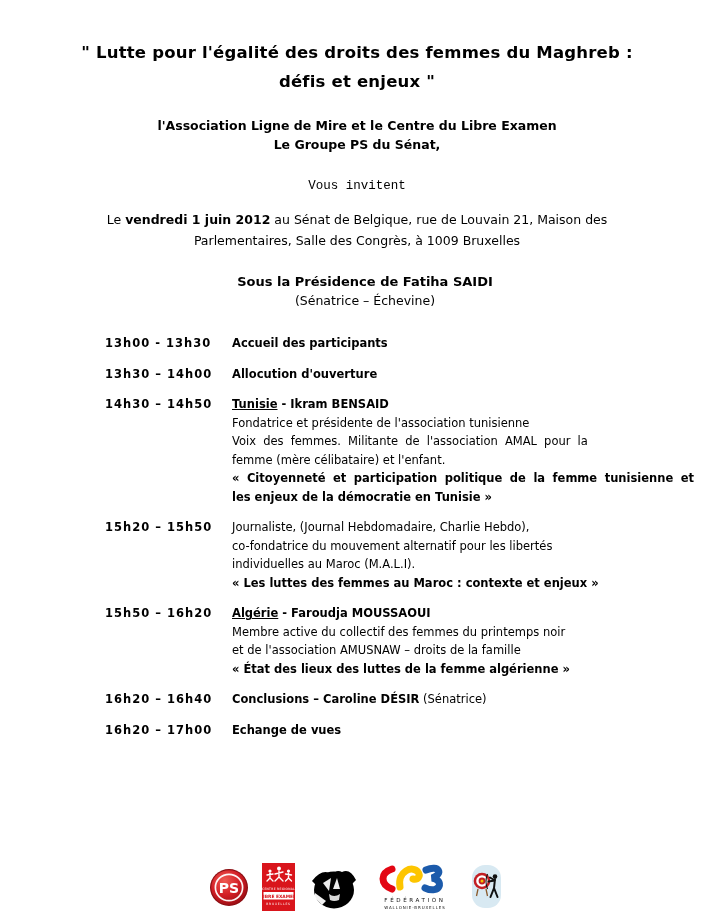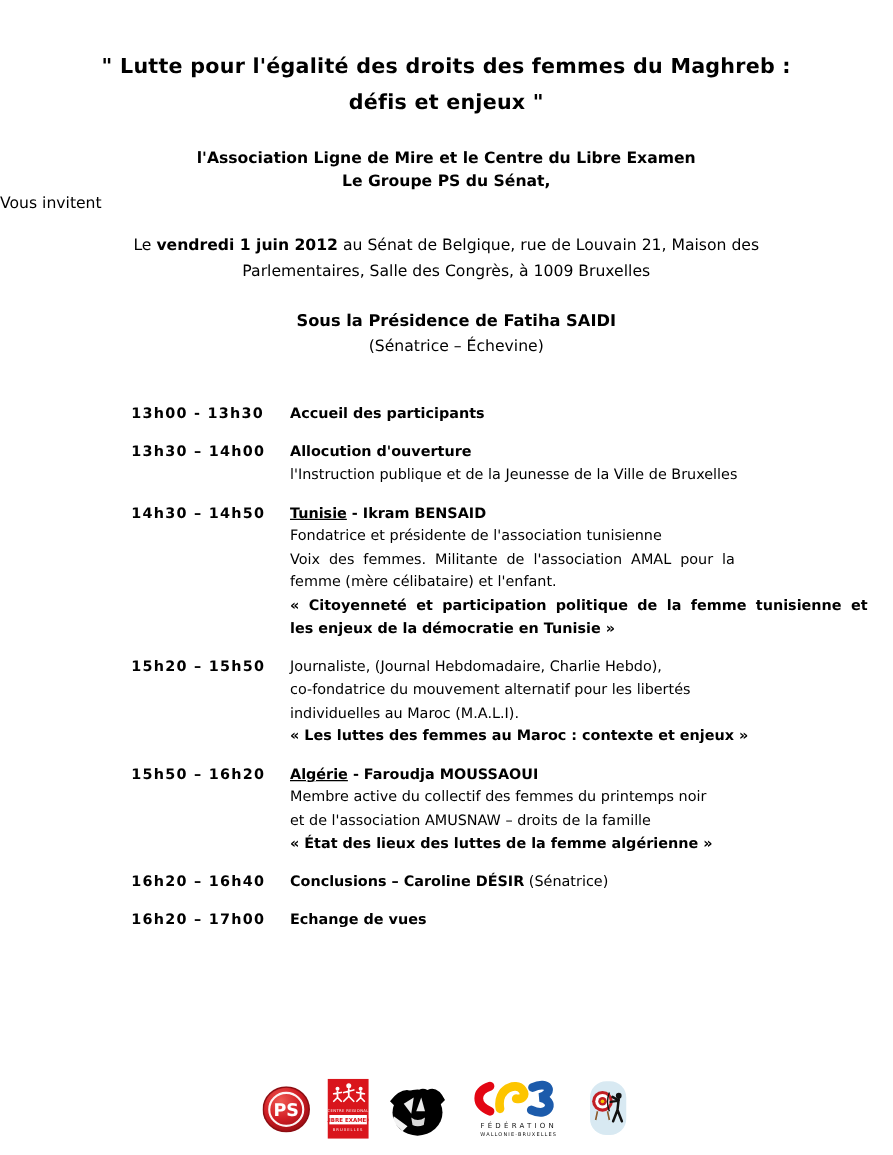--- a/index.html
+++ b/index.html
@@ -25,34 +25,36 @@
     letter-spacing:0.2px;
   }
   .organizers {
     margin-top:20px;
     font-weight:bold;
     font-size:12.5px;
     line-height:19px;
     text-align:center;
   }
   .invite {
+    margin-top:25px;
     font-size:12.5px;
-    text-align:left;
+    text-align:center;
+    font-family:Liberation Mono, monospace;
   }
   .date-place {
     margin-top:16px;
     font-size:12.5px;
     line-height:21px;
     text-align:center;
   }
   .presidency { margin-top:21px; text-align:center; line-height:19px;padding-left:16px; }
   .presidency .ptitle { font-weight:bold; font-size:13px; }
   .presidency .psub { font-size:12.5px; }
 
-  .schedule { margin-top:35px; }
+  .schedule { margin-top:24px; }
   .row { display:flex; margin-bottom:12px; }
   .row.gap-lg { margin-top:7px;align-items:center; }
   .time {
     flex:0 0 127px;
     margin-left:105px;
     font-weight:bold;
     font-size:11.5px;
     letter-spacing:1px;
     line-height:18.5px;
     white-space:nowrap;
@@ -106,21 +108,20 @@
       <div class="time">13h00 - 13h30</div>
       <div class="content">
         <div class="line b">Accueil des participants</div>
       </div>
     </div>
 
     <div class="row">
       <div class="time">13h30 – 14h00</div>
       <div class="content">
         <div class="line b">Allocution d'ouverture</div>
-        <div class="line">l'Instruction publique et de la Jeunesse de la Ville de Bruxelles</div>
       </div>
     </div>
 
     <div class="row">
       <div class="time">14h30 – 14h50</div>
       <div class="content">
         <div class="line"><span class="b u">Tunisie</span><span class="b"> - Ikram BENSAID</span></div>
         <div class="line">Fondatrice et présidente de l'association tunisienne</div>
         <div class="line stretch">Voix des femmes. Militante de l'association AMAL pour la</div>
         <div class="line">femme (mère célibataire) et l'enfant.</div>

